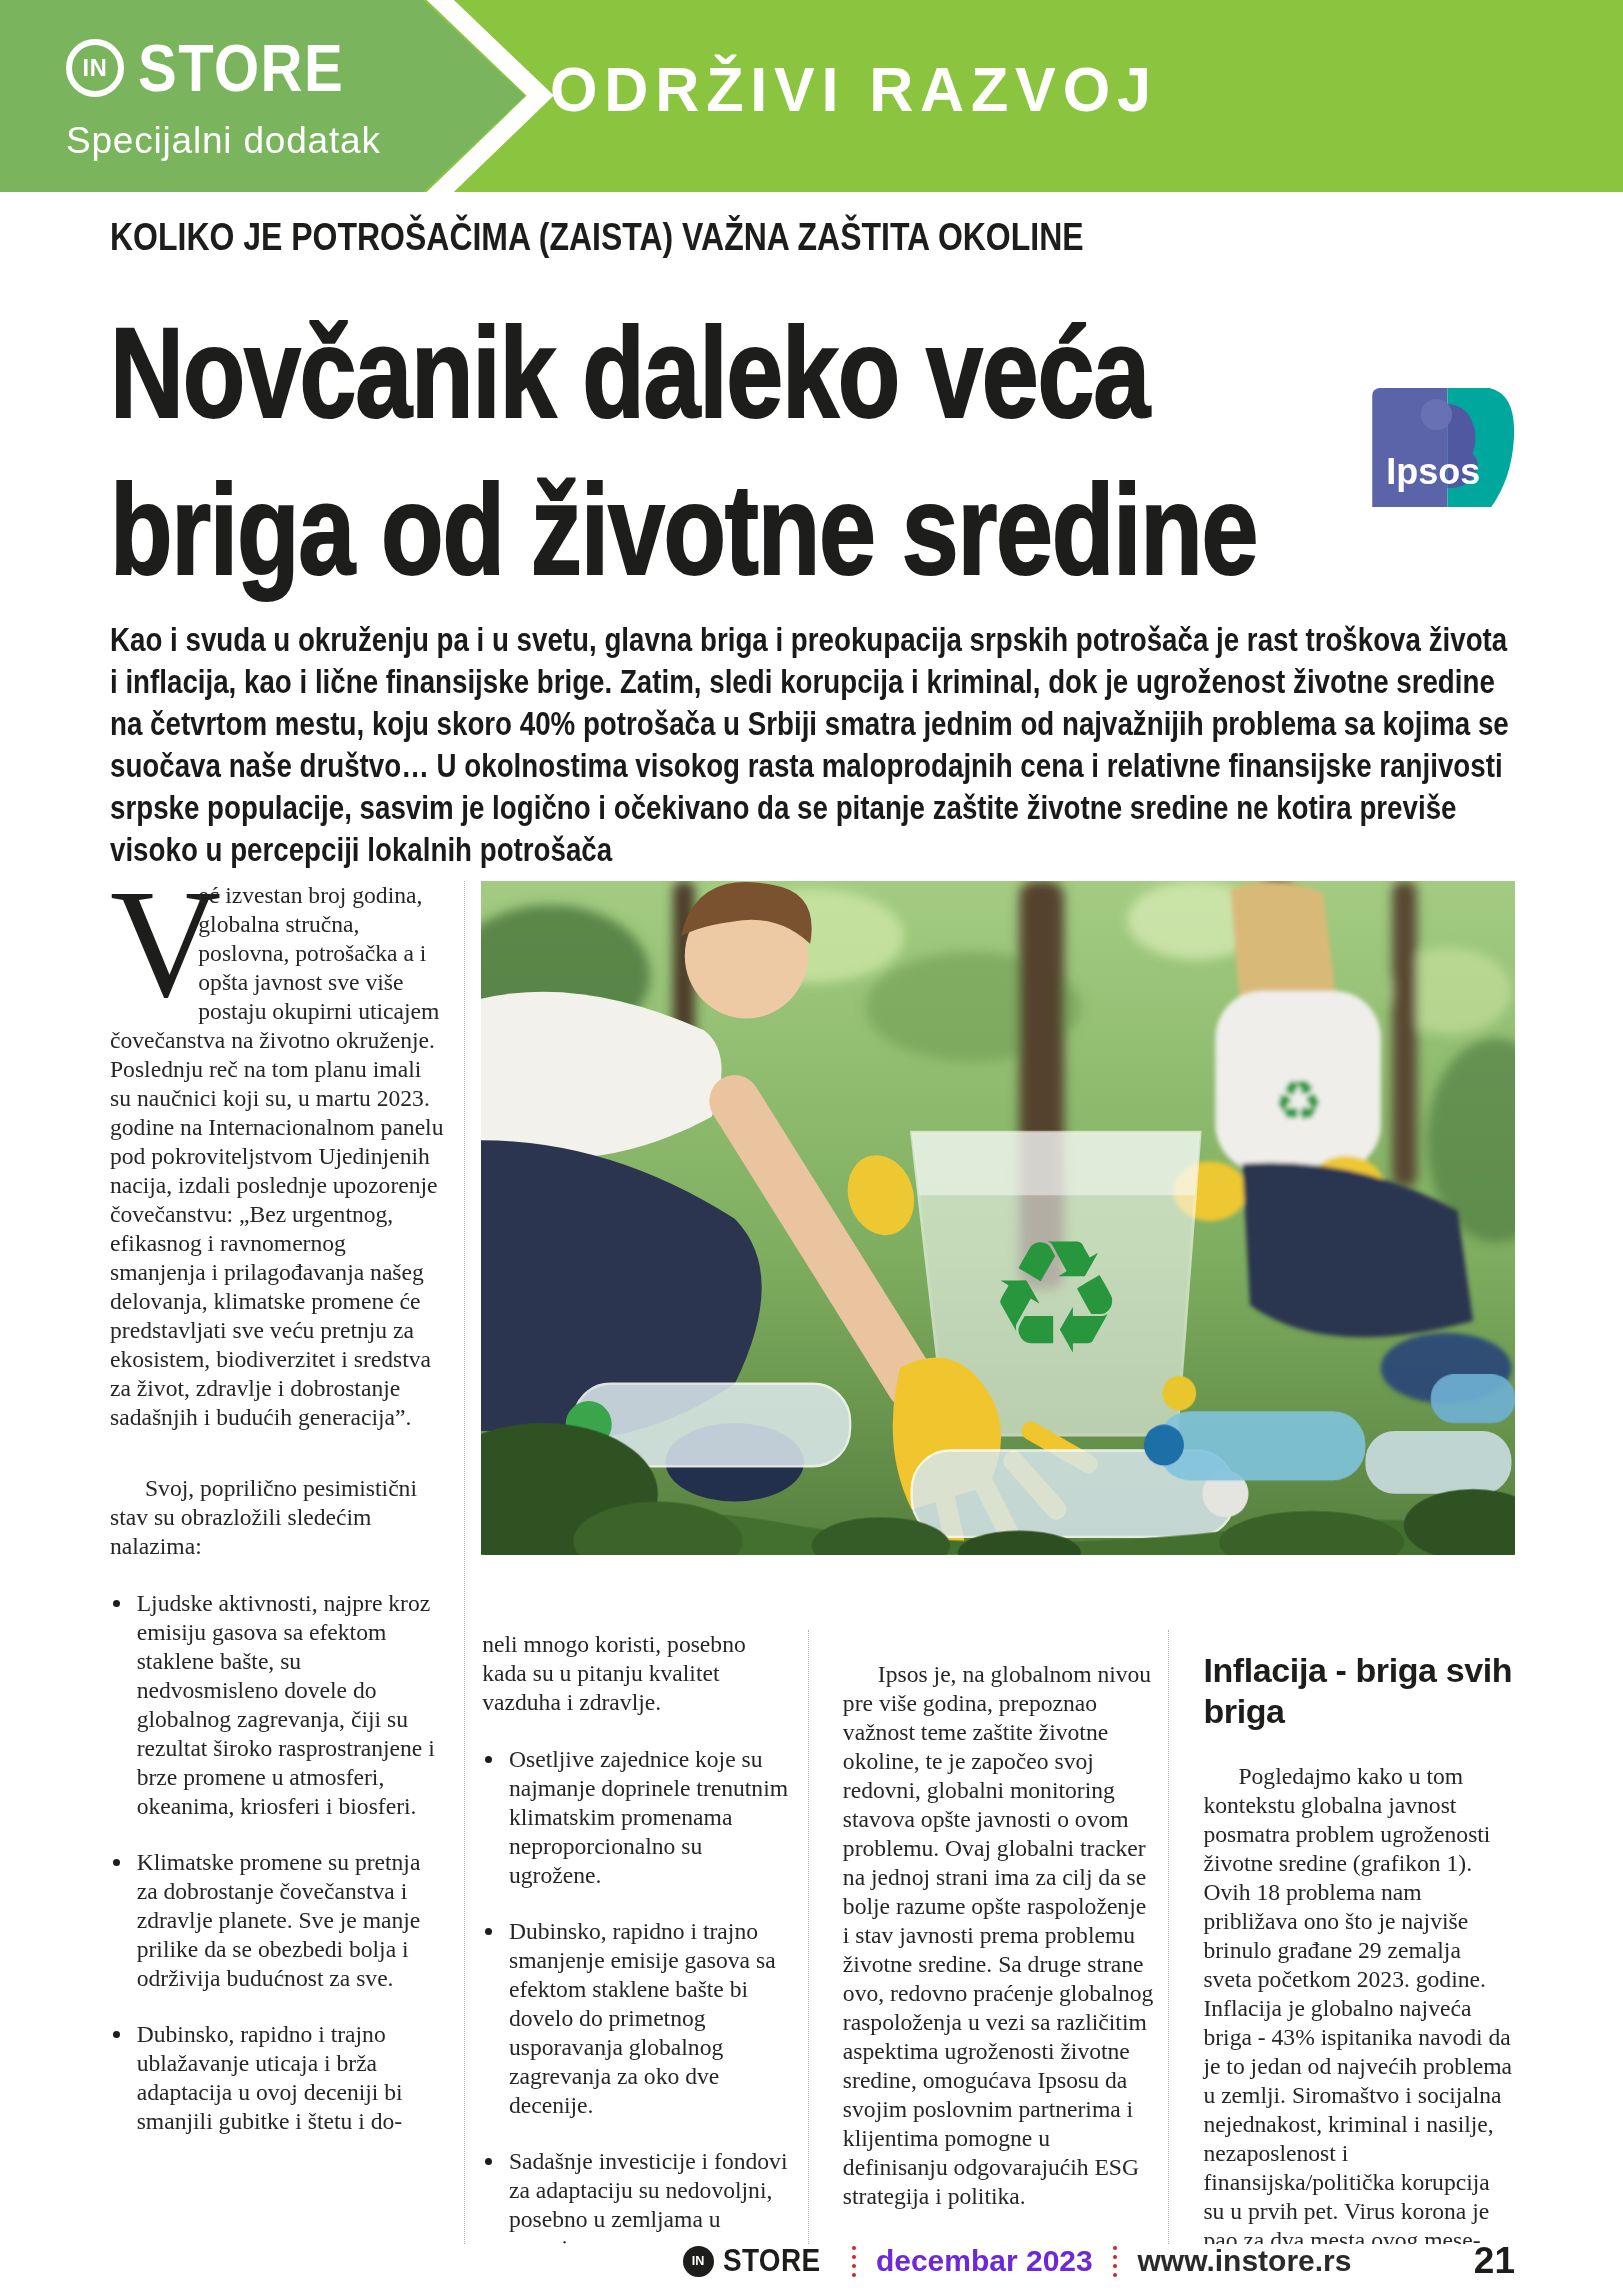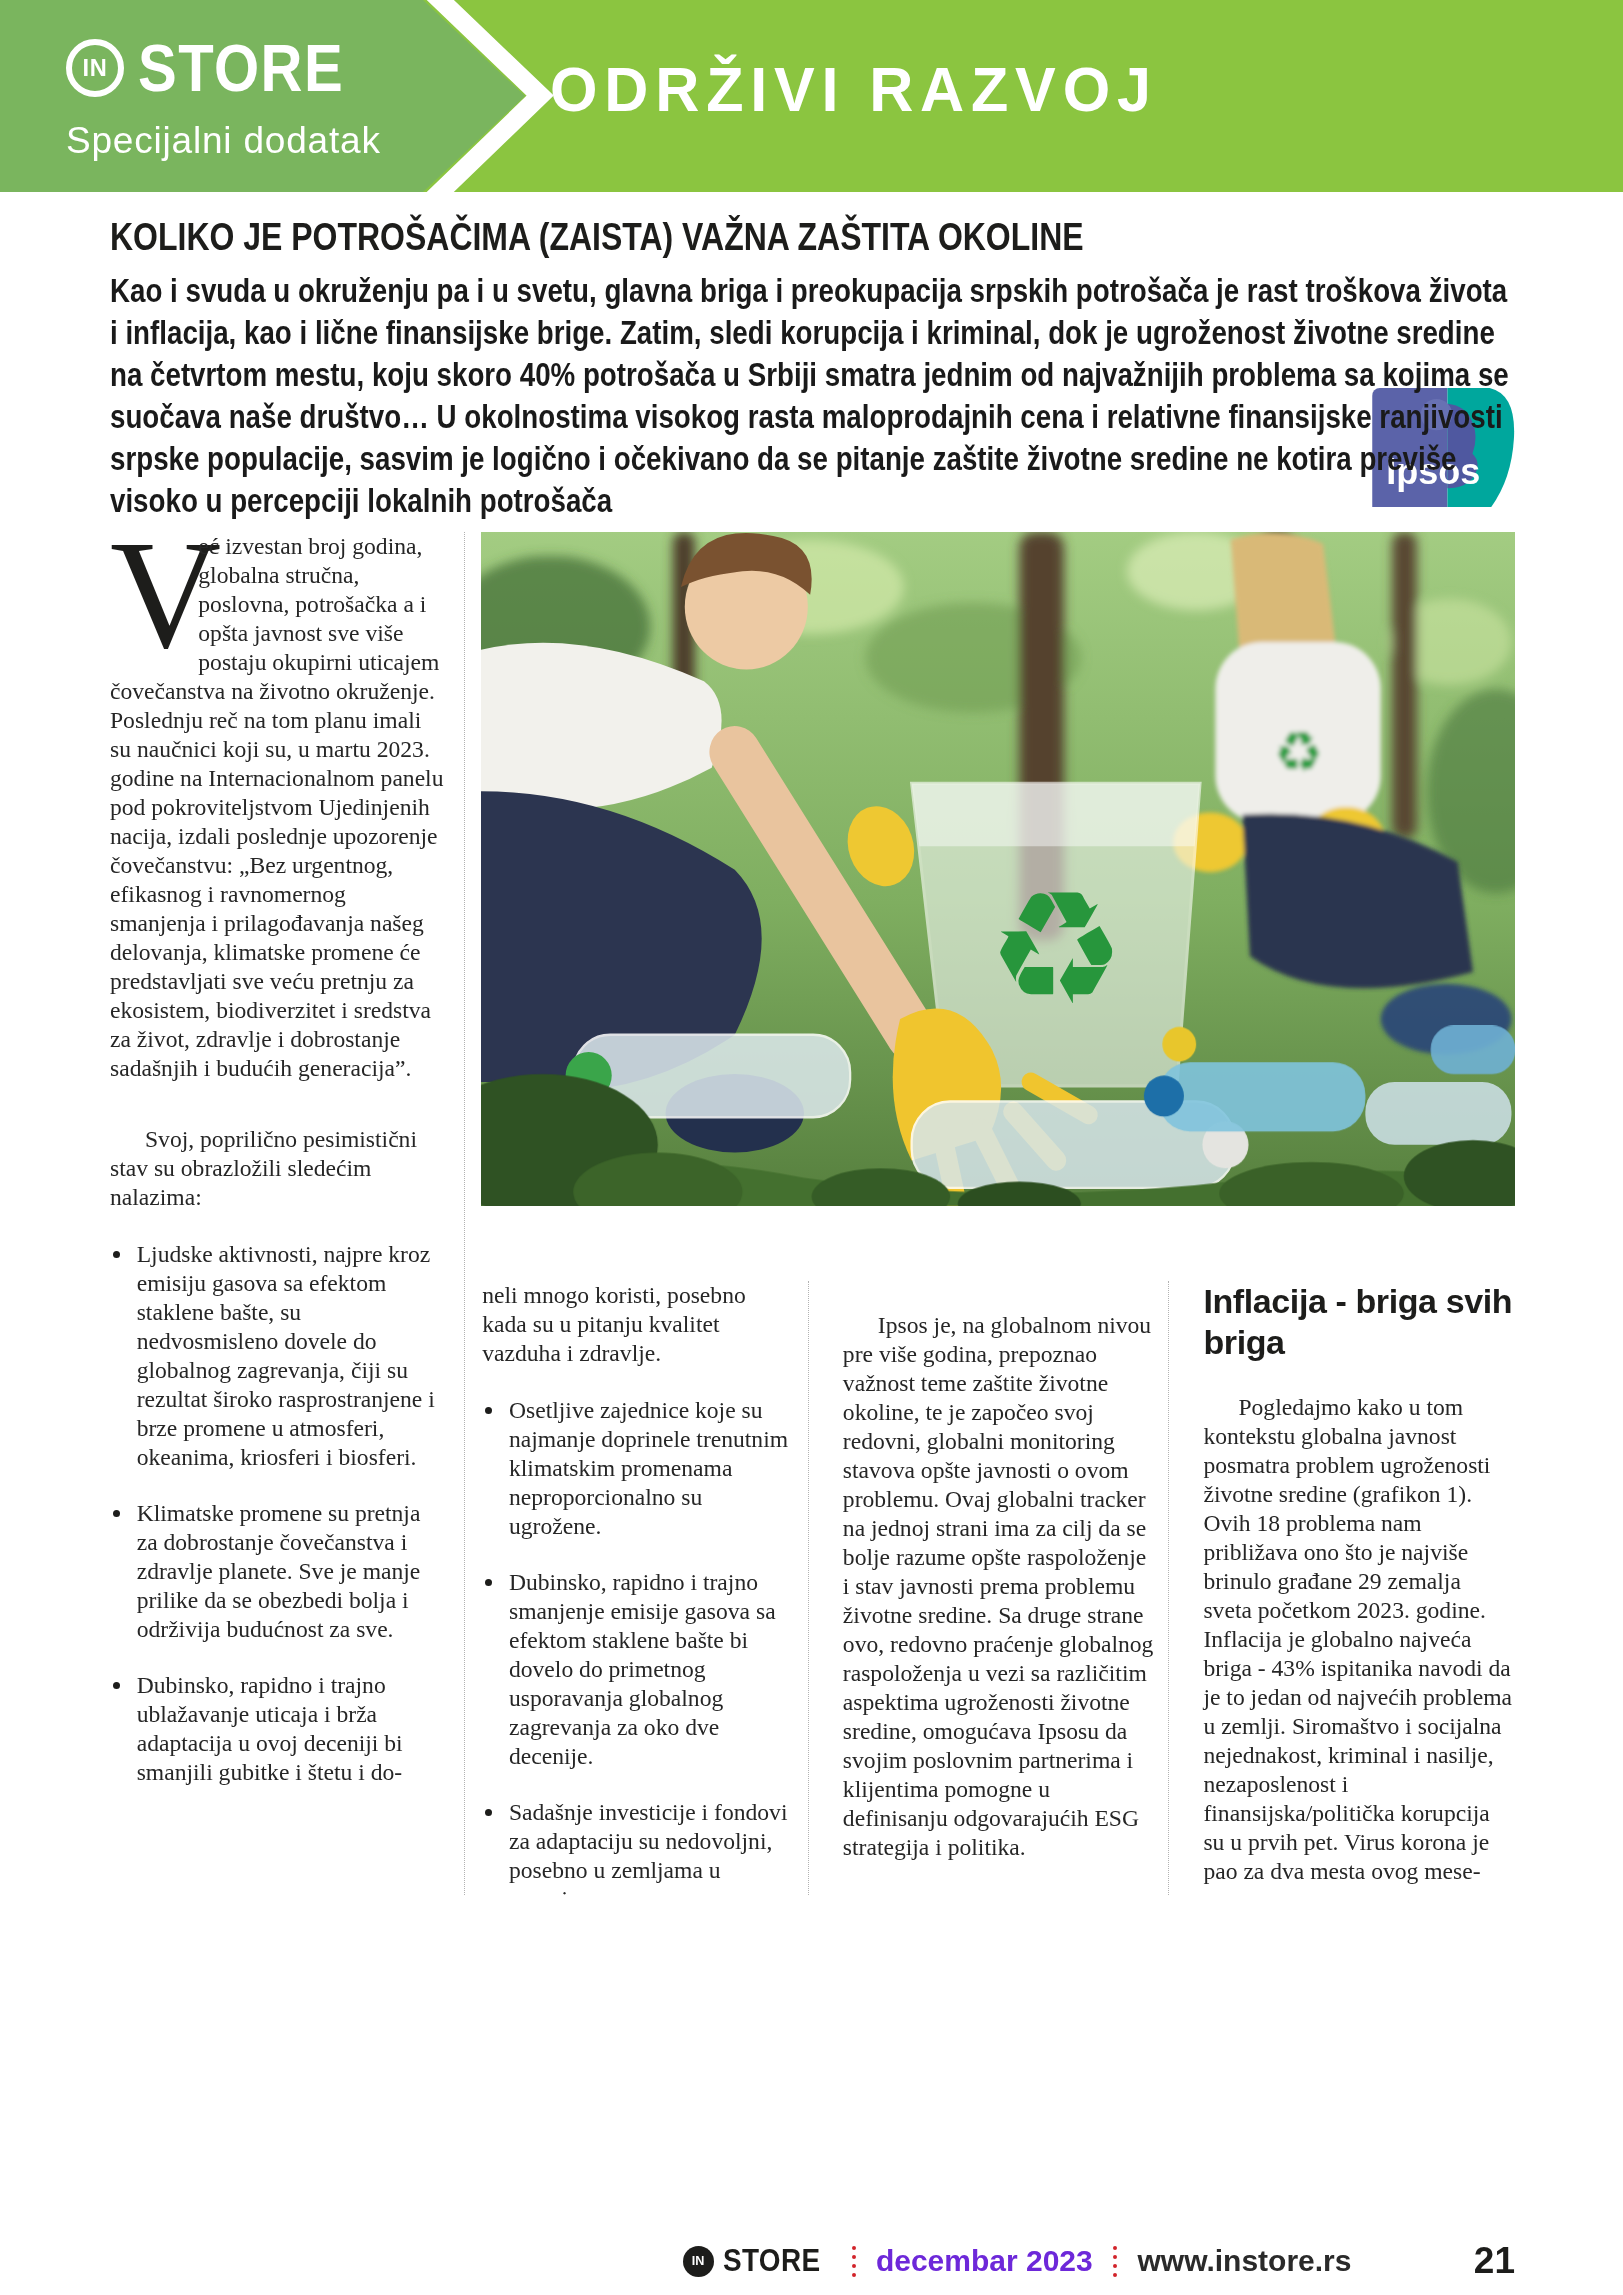--- a/index.html
+++ b/index.html
@@ -62,21 +62,21 @@
              margin:4.7px 6.3px 0 0; }
   .indent { text-indent:35px;margin-top:30px; }
   .col p + p { margin-top:42px; }
 
   ul.bullets { list-style:disc outside; padding-left:23.6px; margin-top:28px; }
   ul.bullets li { margin-bottom:27px; padding-left:3.1px; }
   ul.bullets li::marker { color:#1d1d1b; font-size:23.6px; }
 
   .col4-heading { font-family:"Liberation Sans", sans-serif; font-weight:bold;
                   font-size:34px; line-height:41px; color:#1d1d1b; margin-bottom:22px;
-                  letter-spacing:-0.4px; }
+                  letter-spacing:-0.4px;margin-top:20px; }
 
   
   .footer { position:absolute; left:0; bottom:12.6px; width:100%;
             padding-right:108px; display:flex; justify-content:flex-end;
             align-items:center; gap:20.4px; }
   .f-brand { display:flex; align-items:center; gap:9.4px; }
   .f-in { width:31px; height:31px; border-radius:50%; background:#1d1d1b; color:#fff;
           display:flex; align-items:center; justify-content:center;
           font-size:12.6px; font-weight:bold; }
   .f-store { font-weight:bold; font-size:31px; color:#1d1d1b; letter-spacing:0.4px;
@@ -113,20 +113,24 @@
   <div class="ipsos">
     <svg viewBox="0 0 182 152" width="143" height="119">
       <rect x="0" y="0" width="96" height="152" fill="#5b63a9"></rect>
       <path d="M96 0 H150 Q184 8 181 64 Q178 116 152 152 H96 Z" fill="#00a79d"></path>
       <path d="M96 20 Q120 22 128 44 Q136 62 128 84 Q140 96 130 112 Q120 128 96 128 Z" fill="#4f58a0"></path>
       <circle cx="82" cy="34" r="20" fill="#6b73b5" opacity="0.85"></circle>
       <text x="18" y="122" font-family="Liberation Sans, sans-serif" font-size="46" font-weight="bold" fill="#ffffff">Ipsos</text>
     </svg>
   </div>
 
+  <div class="headline">
+    <div class="hl-line">Novčanik daleko veća</div>
+    <div class="hl-line">briga od životne sredine</div>
+  </div>
 
   <div class="lead-wrap">
     <p class="lead">Kao i svuda u okruženju pa i u svetu, glavna briga i preokupacija srpskih potrošača je rast troškova života i inflacija, kao i lične finansijske brige. Zatim, sledi korupcija i kriminal, dok je ugroženost životne sredine na četvrtom mestu, koju skoro 40% potrošača u Srbiji smatra jednim od najvažnijih problema sa kojima se suočava naše društvo… U okolnostima visokog rasta maloprodajnih cena i relativne finansijske ranjivosti srpske populacije, sasvim je logično i očekivano da se pitanje zaštite životne sredine ne kotira previše visoko u percepciji lokalnih potrošača</p>
   </div>
 
   <div class="content">
 
     <div class="col col1">
       <p><span class="dropcap">V</span><span>eć izvestan broj godina, globalna stručna, poslovna, potrošačka a i opšta javnost sve više postaju okupirni uticajem čovečanstva na životno okruženje. Poslednju reč na tom planu imali su naučnici koji su, u martu 2023. godine na Internacionalnom panelu pod pokroviteljstvom Ujedinjenih nacija, izdali poslednje upozorenje čovečanstvu: „Bez urgentnog, efikasnog i ravnomernog smanjenja i prilagođavanja našeg delovanja, klimatske promene će predstavljati sve veću pretnju za ekosistem, biodiverzitet i sredstva za život, zdravlje i dobrostanje sadašnjih i budućih generacija”.</span></p>
       <p class="indent">Svoj, poprilično pesimistični stav su obrazložili sledećim nalazima:</p>

